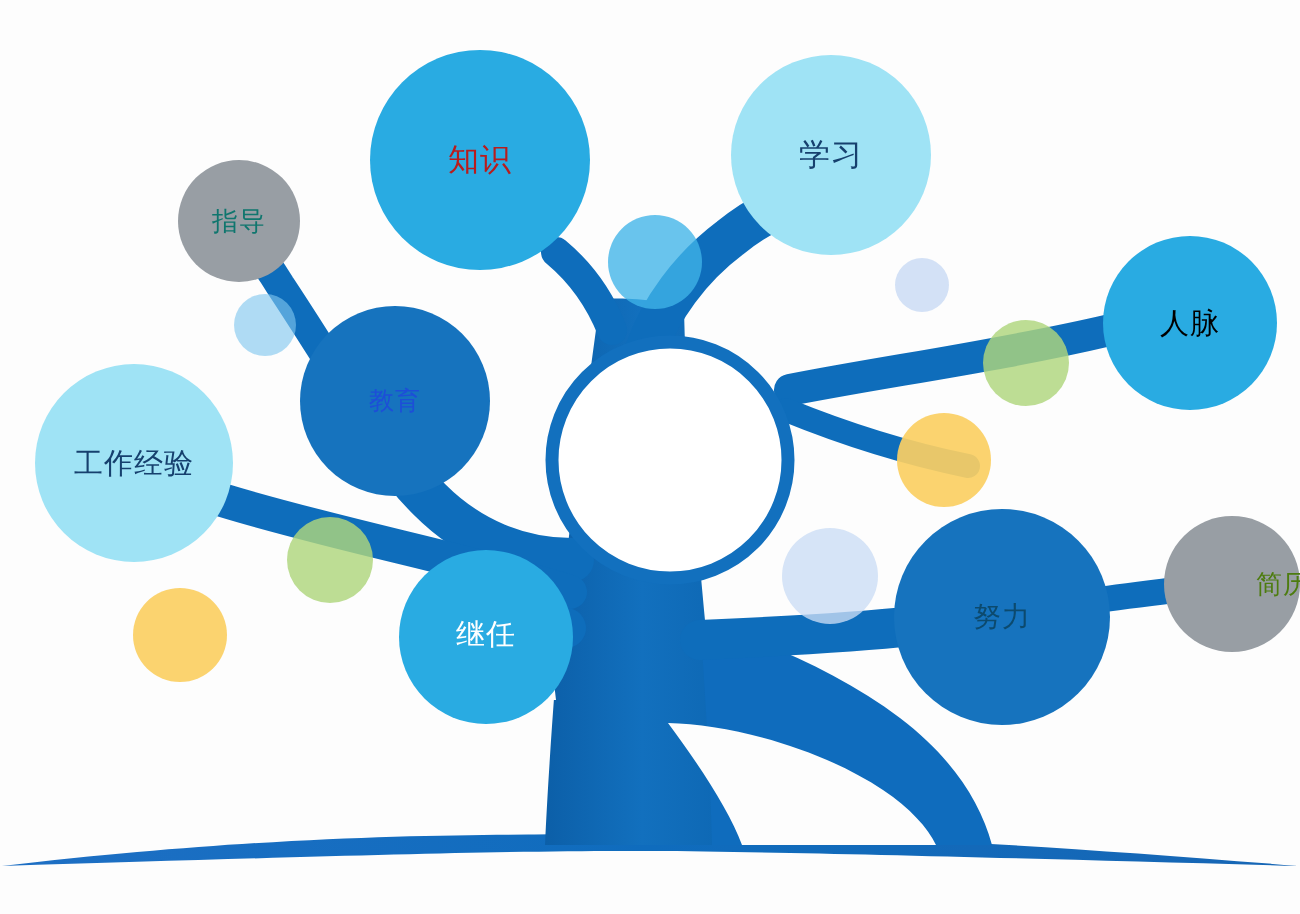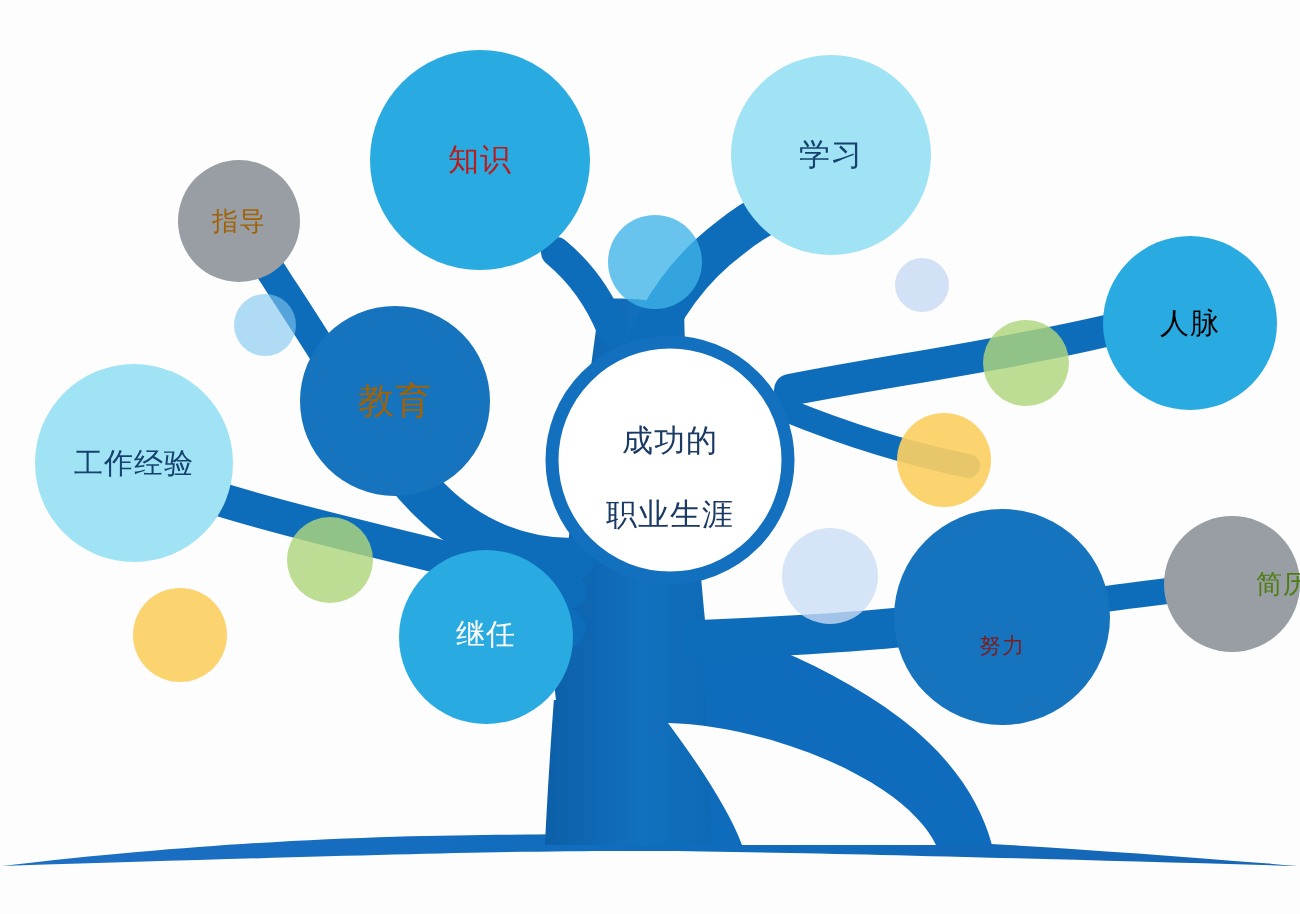--- a/index.html
+++ b/index.html
@@ -134,29 +134,23 @@
         <circle cx="944" cy="460" r="47" fill="#FBCF63" fill-opacity="0.92"></circle>
         <circle cx="830" cy="576" r="48" fill="#CBDCF5" fill-opacity="0.78"></circle>
         <circle cx="330" cy="560" r="43" fill="#AED57C" fill-opacity="0.82"></circle>
         <circle cx="180" cy="635" r="47" fill="#FBCF63" fill-opacity="0.92"></circle>
       </g>
   </svg>
 
   <div id="labels">
       <div class="node-label" style="left: 370px; top: 50px; width: 220px; height: 220px; color: #b91c1c; font-size: 31px;"><span>知识</span></div>
       <div class="node-label" style="left: 731px; top: 55px; width: 200px; height: 200px; color: rgb(22, 64, 110); font-size: 31px;"><span>学习</span></div>
-      <div class="node-label" style="left: 178px; top: 160px; width: 122px; height: 122px; color: #a16207; font-size: 26px;"><span>指导</span></div>
+      <div class="node-label" style="left: 178px; top: 160px; width: 122px; height: 122px; color: #0f766e; font-size: 26px;"><span>指导</span></div>
       <div class="node-label" style="left: 35px; top: 364px; width: 198px; height: 198px; color: rgb(22, 64, 110); font-size: 29px;"><span>工作经验</span></div>
-      <div class="node-label" style="left: 300px; top: 306px; width: 190px; height: 190px; color: #a16207; font-size: 36px;"><span>教育</span></div>
+      <div class="node-label" style="left: 300px; top: 306px; width: 190px; height: 190px; color: #1d4ed8; font-size: 25px;"><span>教育</span></div>
       <div class="node-label" style="left: 399px; top: 550px; width: 174px; height: 174px; color: rgb(255, 255, 255); font-size: 29px; font-family: Liberation Mono, monospace;"><span>继任</span></div>
       <div class="node-label" style="left: 1103px; top: 236px; width: 174px; height: 174px; color: #000000; font-size: 29px;"><span>人脉</span></div>
-      <div class="node-label" style="left: 894px; top: 538px; width: 216px; height: 216px; color: #7f1d1d; font-size: 22px;"><span>努力</span></div>
+      <div class="node-label" style="left: 894px; top: 509px; width: 216px; height: 216px; color: #0c4a6e; font-size: 28px;"><span>努力</span></div>
       <div class="node-label" style="left: 1215px; top: 516px; width: 136px; height: 136px; color: #4d7c0f; font-size: 26px;"><span>简历</span></div>
     </div>
 
-  <div class="node-label" id="center-label" style="left: 552px; top: 342px; width: 236px; height: 236px; color: rgb(27, 58, 99); font-size: 31px;">
-    <span>
-      <span>成功的</span><br>
-      <span>职业生涯</span>
-    </span>
-  </div>
 
 </div>
 
 </body></html>

